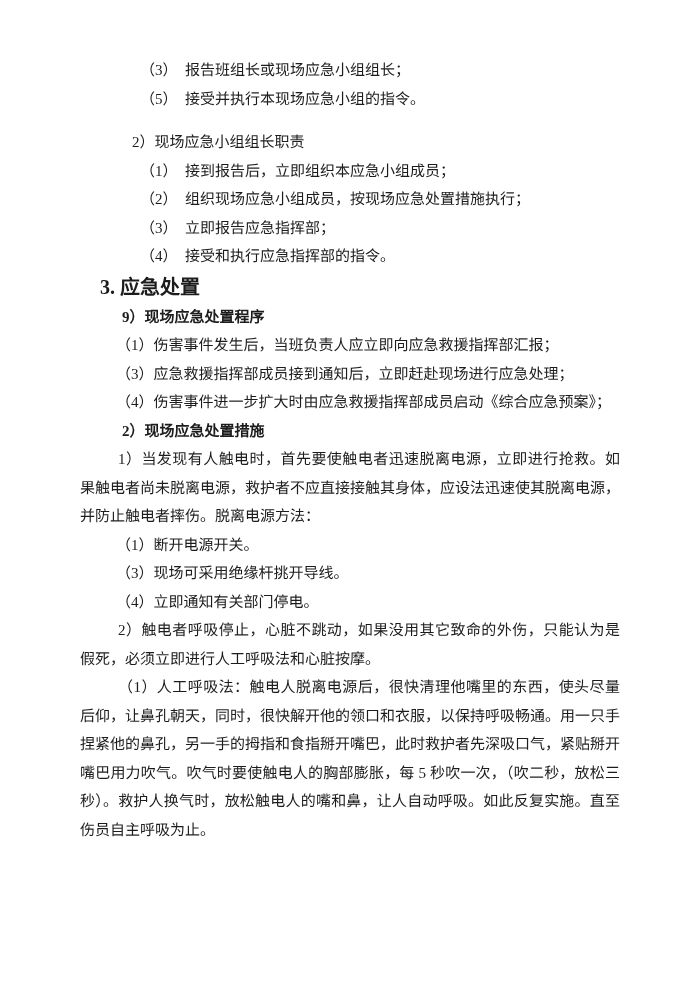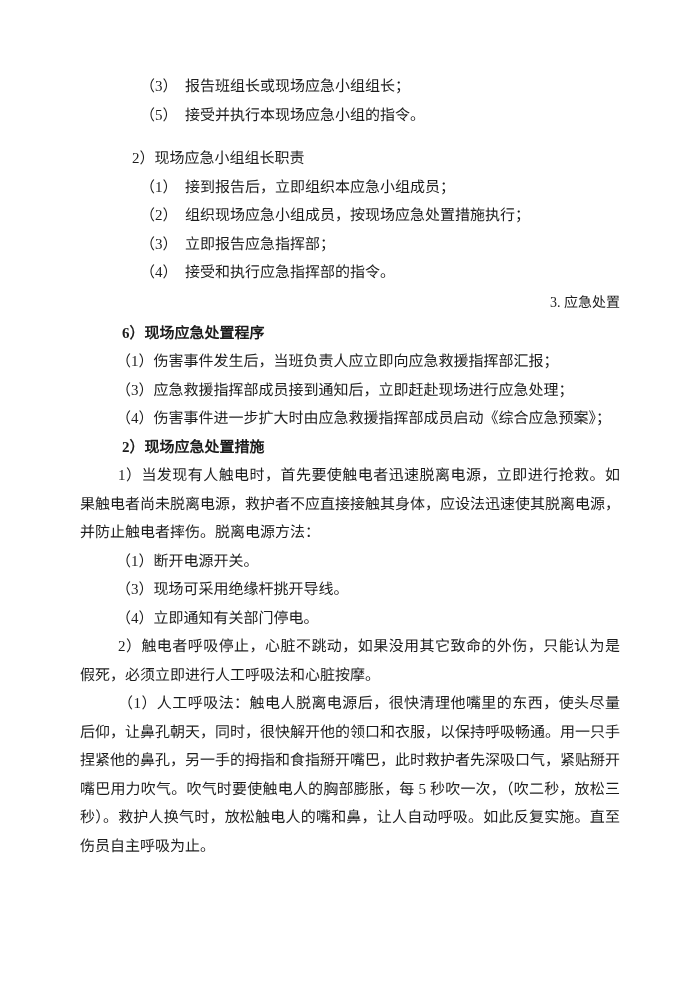--- a/index.html
+++ b/index.html
@@ -6,42 +6,41 @@
     margin: 0;
     padding: 0;
     background: #ffffff;
   }
   .page {
     position: relative;
     width: 700px;
     height: 990px;
     background: #ffffff;
     box-sizing: border-box;
-    padding: 72px 80px 0 80px;
+    padding: 56px 80px 0 80px;
     overflow: hidden;
     font-family: "Liberation Serif", "DejaVu Serif", serif;
     font-size: 15px;
     line-height: 28.5px;
     color: #1c1c1c;
   }
   .page p {
     margin: 0;
     padding: 0;
   }
   
   p.list-tab   { padding-left: 60px; }
   
   p.sub-item   { padding-left: 52px; margin-top: 15px; }
   
   p.heading1   {
     padding-left: 20px;
-    font-weight: normal;
-    font-size: 14px;
+    font-weight: bold;
+    font-size: 20px;
     line-height: 32px;
-    text-align: right;
   }
   
   p.heading2   { padding-left: 42px; font-weight: bold; }
   
   p.list       { padding-left: 36px; }
   
   p.para       { text-indent: 38px; text-align: justify; }
 </style>
 </head>
 <body>
@@ -49,21 +48,21 @@
 <div class="page" style="background: rgb(255, 255, 255); color: rgb(28, 28, 28);">
   <div id="doc-content">
       <p class="list-tab">（3）　报告班组长或现场应急小组组长；</p>
       <p class="list-tab">（5）　接受并执行本现场应急小组的指令。</p>
       <p class="sub-item">2）现场应急小组组长职责</p>
       <p class="list-tab">（1）　接到报告后，立即组织本应急小组成员；</p>
       <p class="list-tab">（2）　组织现场应急小组成员，按现场应急处置措施执行；</p>
       <p class="list-tab">（3）　立即报告应急指挥部；</p>
       <p class="list-tab">（4）　接受和执行应急指挥部的指令。</p>
       <p class="heading1">3. 应急处置</p>
-      <p class="heading2">6）现场应急处置程序</p>
+      <p class="heading2">9）现场应急处置程序</p>
       <p class="list">（1）伤害事件发生后，当班负责人应立即向应急救援指挥部汇报；</p>
       <p class="list">（3）应急救援指挥部成员接到通知后，立即赶赴现场进行应急处理；</p>
       <p class="list">（4）伤害事件进一步扩大时由应急救援指挥部成员启动《综合应急预案》；</p>
       <p class="heading2">2）现场应急处置措施</p>
       <p class="para">1）当发现有人触电时，首先要使触电者迅速脱离电源，立即进行抢救。如果触电者尚未脱离电源，救护者不应直接接触其身体，应设法迅速使其脱离电源，并防止触电者摔伤。脱离电源方法：</p>
       <p class="list">（1）断开电源开关。</p>
       <p class="list">（3）现场可采用绝缘杆挑开导线。</p>
       <p class="list">（4）立即通知有关部门停电。</p>
       <p class="para">2）触电者呼吸停止，心脏不跳动，如果没用其它致命的外伤，只能认为是假死，必须立即进行人工呼吸法和心脏按摩。</p>
       <p class="para">（1）人工呼吸法：触电人脱离电源后，很快清理他嘴里的东西，使头尽量后仰，让鼻孔朝天，同时，很快解开他的领口和衣服，以保持呼吸畅通。用一只手捏紧他的鼻孔，另一手的拇指和食指掰开嘴巴，此时救护者先深吸口气，紧贴掰开嘴巴用力吹气。吹气时要使触电人的胸部膨胀，每 5 秒吹一次，（吹二秒，放松三秒）。救护人换气时，放松触电人的嘴和鼻，让人自动呼吸。如此反复实施。直至伤员自主呼吸为止。</p>

